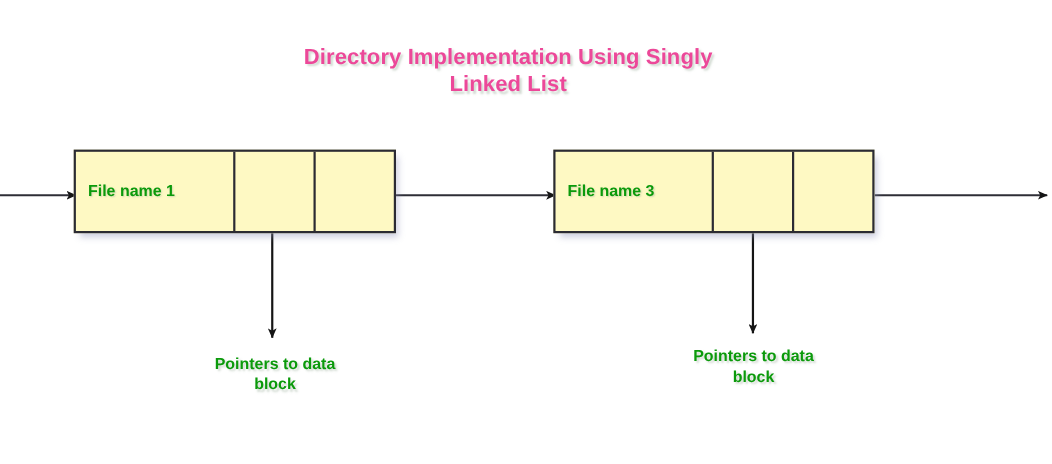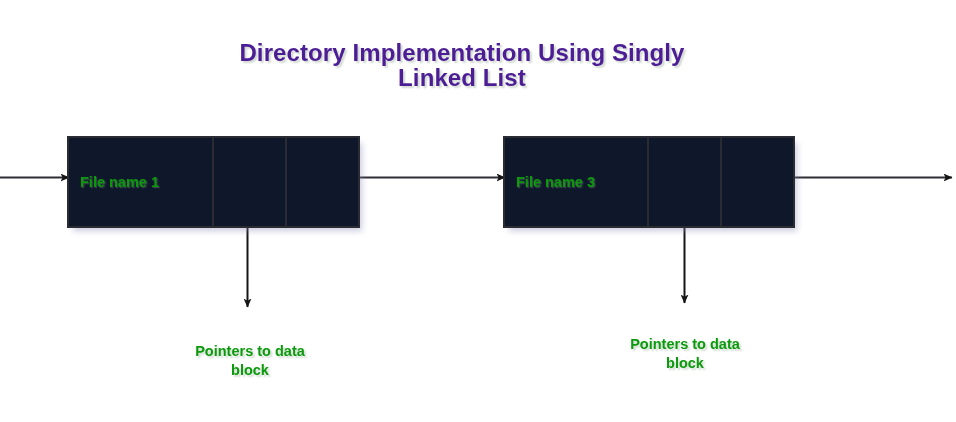--- a/index.html
+++ b/index.html
@@ -25,36 +25,36 @@
     height: 422px;
   }
 
   
   .diagram-title {
     position: absolute;
     left: 0;
     top: 40px;
     width: 924px;
     text-align: center;
-    font-size: 24px;
+    font-size: 20px;
     font-weight: bold;
     line-height: 25px;
-    color: #4c1d95;
+    color: #ec4899;
     text-shadow: 2px 2px 2px rgba(150, 170, 150, 0.45);
     letter-spacing: 0.1px;
     white-space: pre-line;
   }
 
   
   .node {
     position: absolute;
     top: 136px;
-    height: 92px;
+    height: 76px;
     box-sizing: border-box;
-    background: #0f172a;
+    background: #fef9c3;
     border: 2px solid #2b2b33;
     display: flex;
     flex-direction: row;
     box-shadow: 4px 5px 6px -2px rgba(140, 145, 185, 0.45);
   }
   #node-1 { left: 67px; width: 293px; }
   #node-2 { left: 503px; width: 292px; }
 
   .node-cell {
     box-sizing: border-box;
@@ -86,21 +86,20 @@
   .pointer-label {
     position: absolute;
     width: 220px;
     text-align: center;
     font-size: 14.5px;
     font-weight: bold;
     line-height: 19px;
     color: #0b9a0b;
     text-shadow: 2px 2px 2px rgba(150, 170, 150, 0.45);
     white-space: pre-line;
-    margin-top: 20px;
   }
   #pointer-label-1 { left: 140px; top: 322px; }
   #pointer-label-2 { left: 575px; top: 315px; }
 
   svg.arrows {
     position: absolute;
     left: 0;
     top: 0;
     width: 956px;
     height: 422px;

